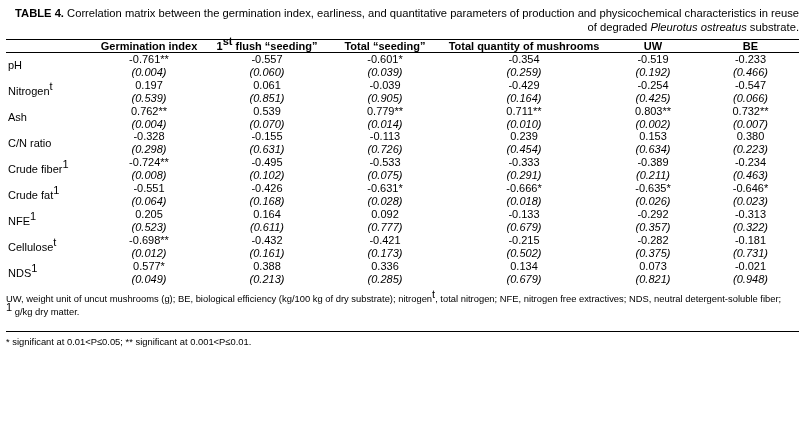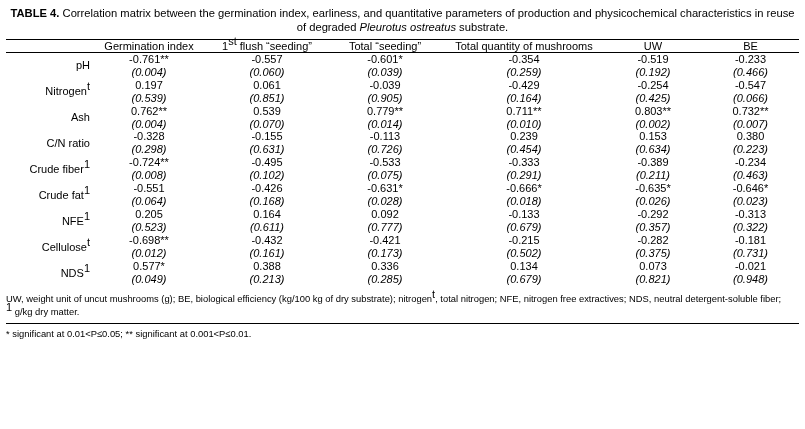--- a/index.html
+++ b/index.html
@@ -18,21 +18,21 @@
     position: relative;
     width: 805px;
     height: 429px;
     box-sizing: border-box;
     padding: 4px 6px 0 6px;
   }
   .caption {
     font-size: 11.2px;
     line-height: 1.28;
     margin: 2px 0 4px 0;
-    text-align: center;
+    text-align: right;
   }
   .caption b {
     font-weight: bold;
   }
   .caption i {
     font-style: italic;
   }
   table.matrix {
     width: 793px;
     border-collapse: collapse;
@@ -43,38 +43,38 @@
     padding: 0;
     vertical-align: top;
   }
   .rule-top {
     border-top: 1.6px solid #000;
   }
   .rule-mid {
     border-top: 1.1px solid #000;
   }
   thead th {
-    font-weight: normal;
+    font-weight: bold;
     font-size: 11px;
     text-align: center;
     padding: 4px 2px 5px 2px;
     white-space: nowrap;
     margin-top: 44px;
   }
   thead th.rowhead-col {
     text-align: left;
   }
   tbody td {
     text-align: center;
     font-size: 11px;
     line-height: 1.18;
     padding: 4px 2px 3px 2px;
   }
   tbody td.rowlabel {
-    text-align: right;
+    text-align: left;
     padding-left: 2px;
     vertical-align: middle;
   }
   .coef {
     display: block;
   }
   .pval {
     display: block;
     font-style: italic;
   }
@@ -86,21 +86,21 @@
   .footnotes {
     margin-top: 7px;
     font-size: 9.4px;
     line-height: 1.32;
   }
   .footnotes .fn-block {
     margin: 4px 0 2px 0;
   }
   .fn-rule {
     border-top: 1.1px solid #000;
-    margin-top: 5px;
+    margin-top: 13px;
     padding-top: 4px;
   }
   .fn-sig {
     font-size: 9.4px;
     line-height: 1.35;
   }
   .col-label { width: 84px; }
   .col-gi    { width: 118px; }
   .col-f1    { width: 118px; }
   .col-ts    { width: 118px; }

